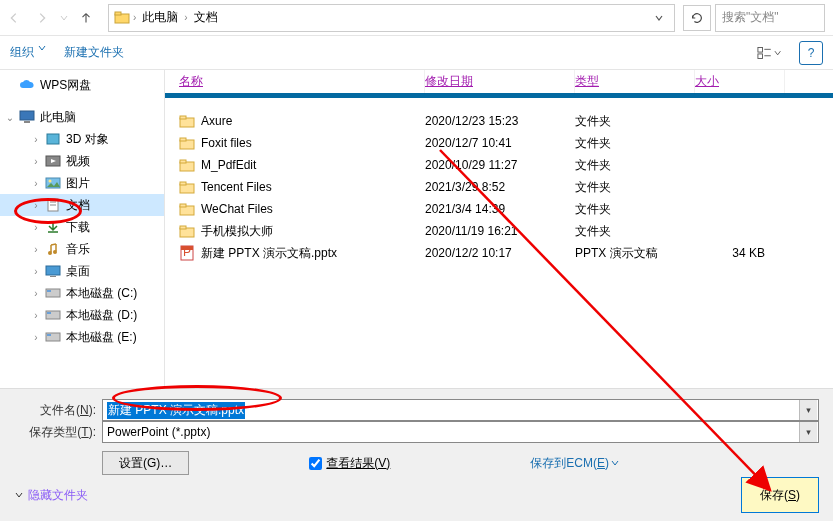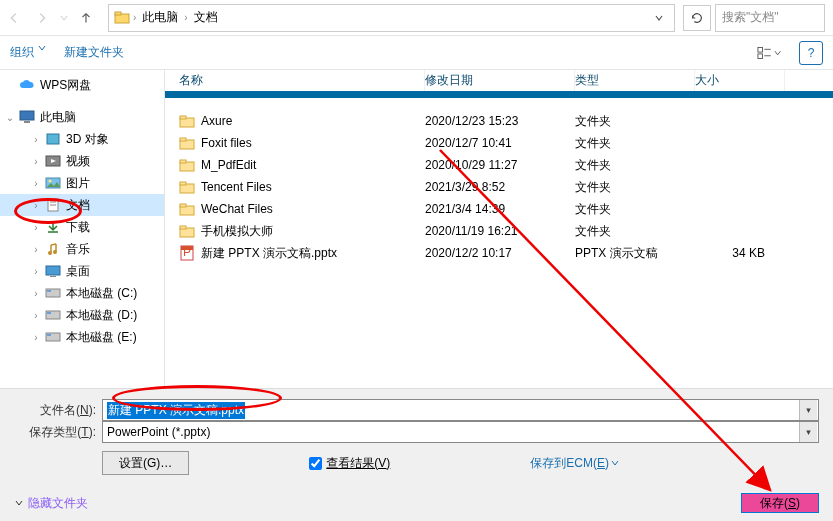--- a/index.html
+++ b/index.html
@@ -30,21 +30,21 @@
 .sidebar { width: 165px; border-right: 1px solid #e5e5e5; padding: 4px 0; overflow: hidden; user-select:none;}
 .tree-item { display: flex; align-items: center; height: 22px; padding-left: 4px; gap: 3px; white-space: nowrap; position:relative;}
 .tree-item.selected { background: #cde8ff; }
 .tree-caret { width: 12px; display: inline-flex; justify-content:center; color:#888; font-size:10px;}
 .tree-icon { width: 16px; height:16px; display:inline-flex; align-items:center; justify-content:center; }
 .tree-label { padding-left: 2px; }
 .indent1 { }
 .indent2 { padding-left: 30px; }
 
 .filelist { flex: 1; }
-.filelist-header { display:flex; height:28px; align-items:center; border-bottom:7px solid #0369a1; color:#0c4a6e; }
+.filelist-header { display:flex; height:28px; align-items:center; border-bottom:5px solid #0369a1; color:#a21caf;text-decoration:underline; }
 .col-name { width: 260px; padding-left: 14px; }
 .col-date { width: 150px; }
 .col-type { width: 120px; }
 .col-size { width: 90px; text-align:right; padding-right:20px;}
 .filelist-header > div { border-right: 1px solid #f0f0f0; height:100%; display:flex; align-items:center;}
 .file-row { display:flex; height:22px; align-items:center; }
 .file-row .col-name { display:flex; align-items:center; gap:6px;}
 .ficon { width:16px; height:16px; display:inline-flex; align-items:center; justify-content:center;}
 
 
@@ -55,21 +55,21 @@
 .text-field { flex:1; height:22px; border:1px solid #888; background:#fff; padding:0 4px; display:flex; align-items:center; position:relative;}
 .text-field.selected-text span { background:#0078d7; color:#fff; padding:0 1px;}
 .combo-arrow { width:18px; height:20px; background:#e9e9e9; border-left:1px solid #bbb; display:flex;align-items:center;justify-content:center; color:#444; font-size:9px; margin-right:-3px;}
 .btn-row { display:flex; align-items:center; margin-top:8px; }
 .btn { height:24px; padding:0 16px; border:1px solid #999; background:#e9e9e9; display:inline-flex; align-items:center; justify-content:center; min-width:86px; }
 .checkbox-group { display:flex; align-items:center; gap:4px; margin-left:120px;text-decoration:underline;}
 .checkbox-group input { width:13px;height:13px;}
 .link-action { color:#1a6fb0; margin-left: 140px; display:flex; align-items:center; gap:2px;}
 .footer-row { position:absolute; bottom:8px; left:14px; right:14px; display:flex; align-items:center; justify-content:space-between;}
 .hide-folders { display:flex; align-items:center; gap:4px; color:#8b5cf6;}
-.save-btn { height:20px; min-width:78px; border:1px solid #0078d7; background:#ec4899; display:flex;align-items:center;justify-content:center;}
+.save-btn { height:36px; min-width:78px; border:1px solid #0078d7; background:#fef9c3; display:flex;align-items:center;justify-content:center;}
 
 
 svg { display:block; }
 
 
 .red-arrow { position:absolute; pointer-events:none; z-index:50;}
 .filename-circle { position:absolute; border:3px solid #e00; border-radius:50%/50%; width:170px; height:26px; left:112px; top:385px; pointer-events:none; z-index:40;}
 .doc-circle { position:absolute; border:3px solid #e00; border-radius:50%; width:68px; height:26px; left:14px; top:198px; pointer-events:none; z-index:40;}
 </style>
 </head>

